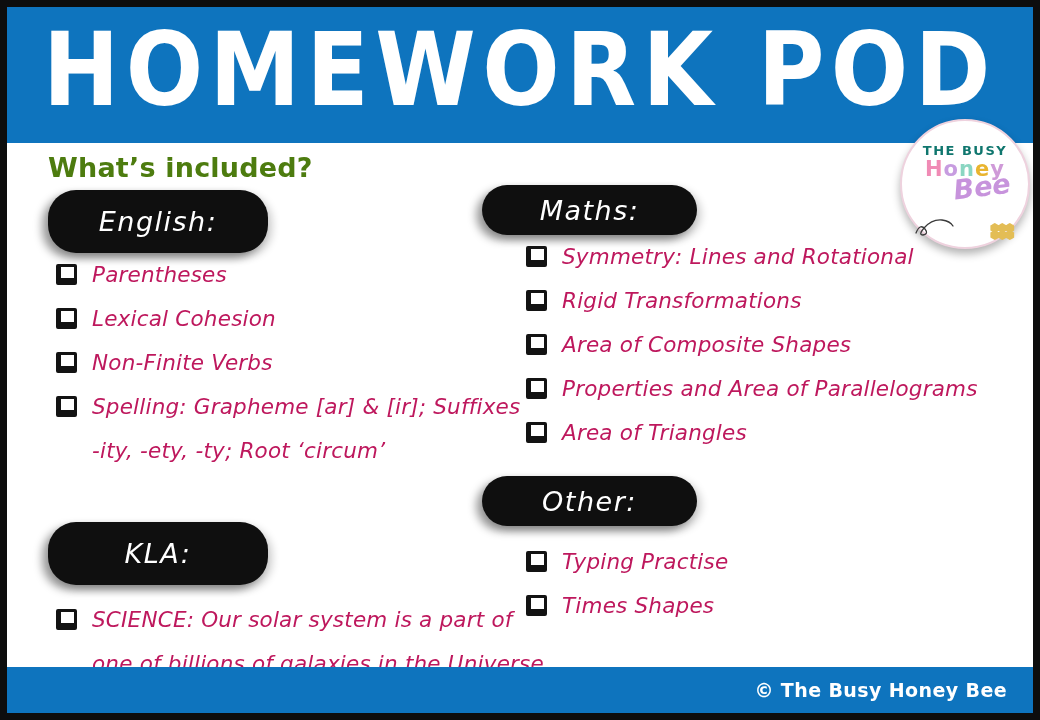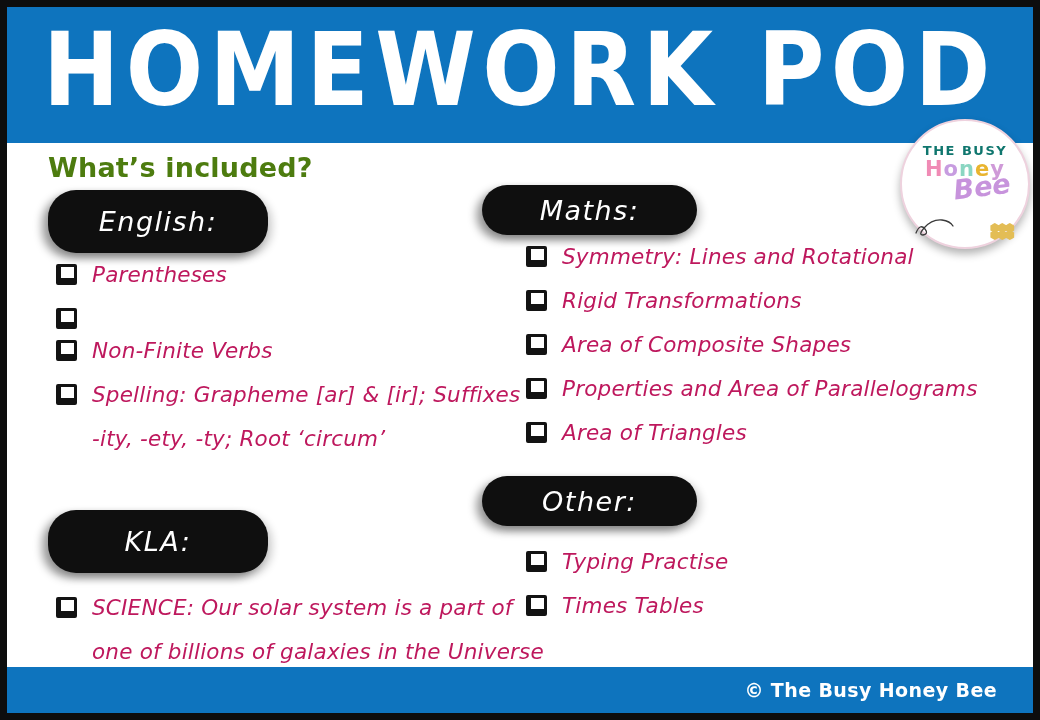--- a/index.html
+++ b/index.html
@@ -145,21 +145,21 @@
 
   
   .footer {
     position: absolute;
     left: 0; right: 0; bottom: 0;
     height: 46px;
     background: #0E74BE;
     display: flex;
     align-items: center;
     justify-content: flex-end;
-    padding-right: 36px;
+    padding-right: 26px;
   }
   .credit {
     color: #ffffff;
     font-size: 19px;
     font-weight: 700;
     letter-spacing: 0.4px;
   }
 </style>
 </head>
 <body>
@@ -195,20 +195,23 @@
           </div>
           <ul class="checklist">
               <li class="check-item">
                 <span class="checkbox"></span>
                 <div class="item-lines">
                   <div class="item-line">Parentheses</div>
                 </div>
               </li>
               <li class="check-item">
                 <span class="checkbox"></span>
+                <div class="item-lines">
+                  <div class="item-line">Lexical Cohesion</div>
+                </div>
               </li>
               <li class="check-item">
                 <span class="checkbox"></span>
                 <div class="item-lines">
                   <div class="item-line">Non-Finite Verbs</div>
                 </div>
               </li>
               <li class="check-item">
                 <span class="checkbox"></span>
                 <div class="item-lines">
@@ -281,21 +284,21 @@
           <ul class="checklist">
               <li class="check-item">
                 <span class="checkbox"></span>
                 <div class="item-lines">
                   <div class="item-line">Typing Practise</div>
                 </div>
               </li>
               <li class="check-item">
                 <span class="checkbox"></span>
                 <div class="item-lines">
-                  <div class="item-line">Times Tables</div>
+                  <div class="item-line">Times Shapes</div>
                 </div>
               </li>
             </ul>
         </section>
       </div>
 
     </div>
   </main>
 
   <footer class="footer" style="background: rgb(14, 116, 190);">

